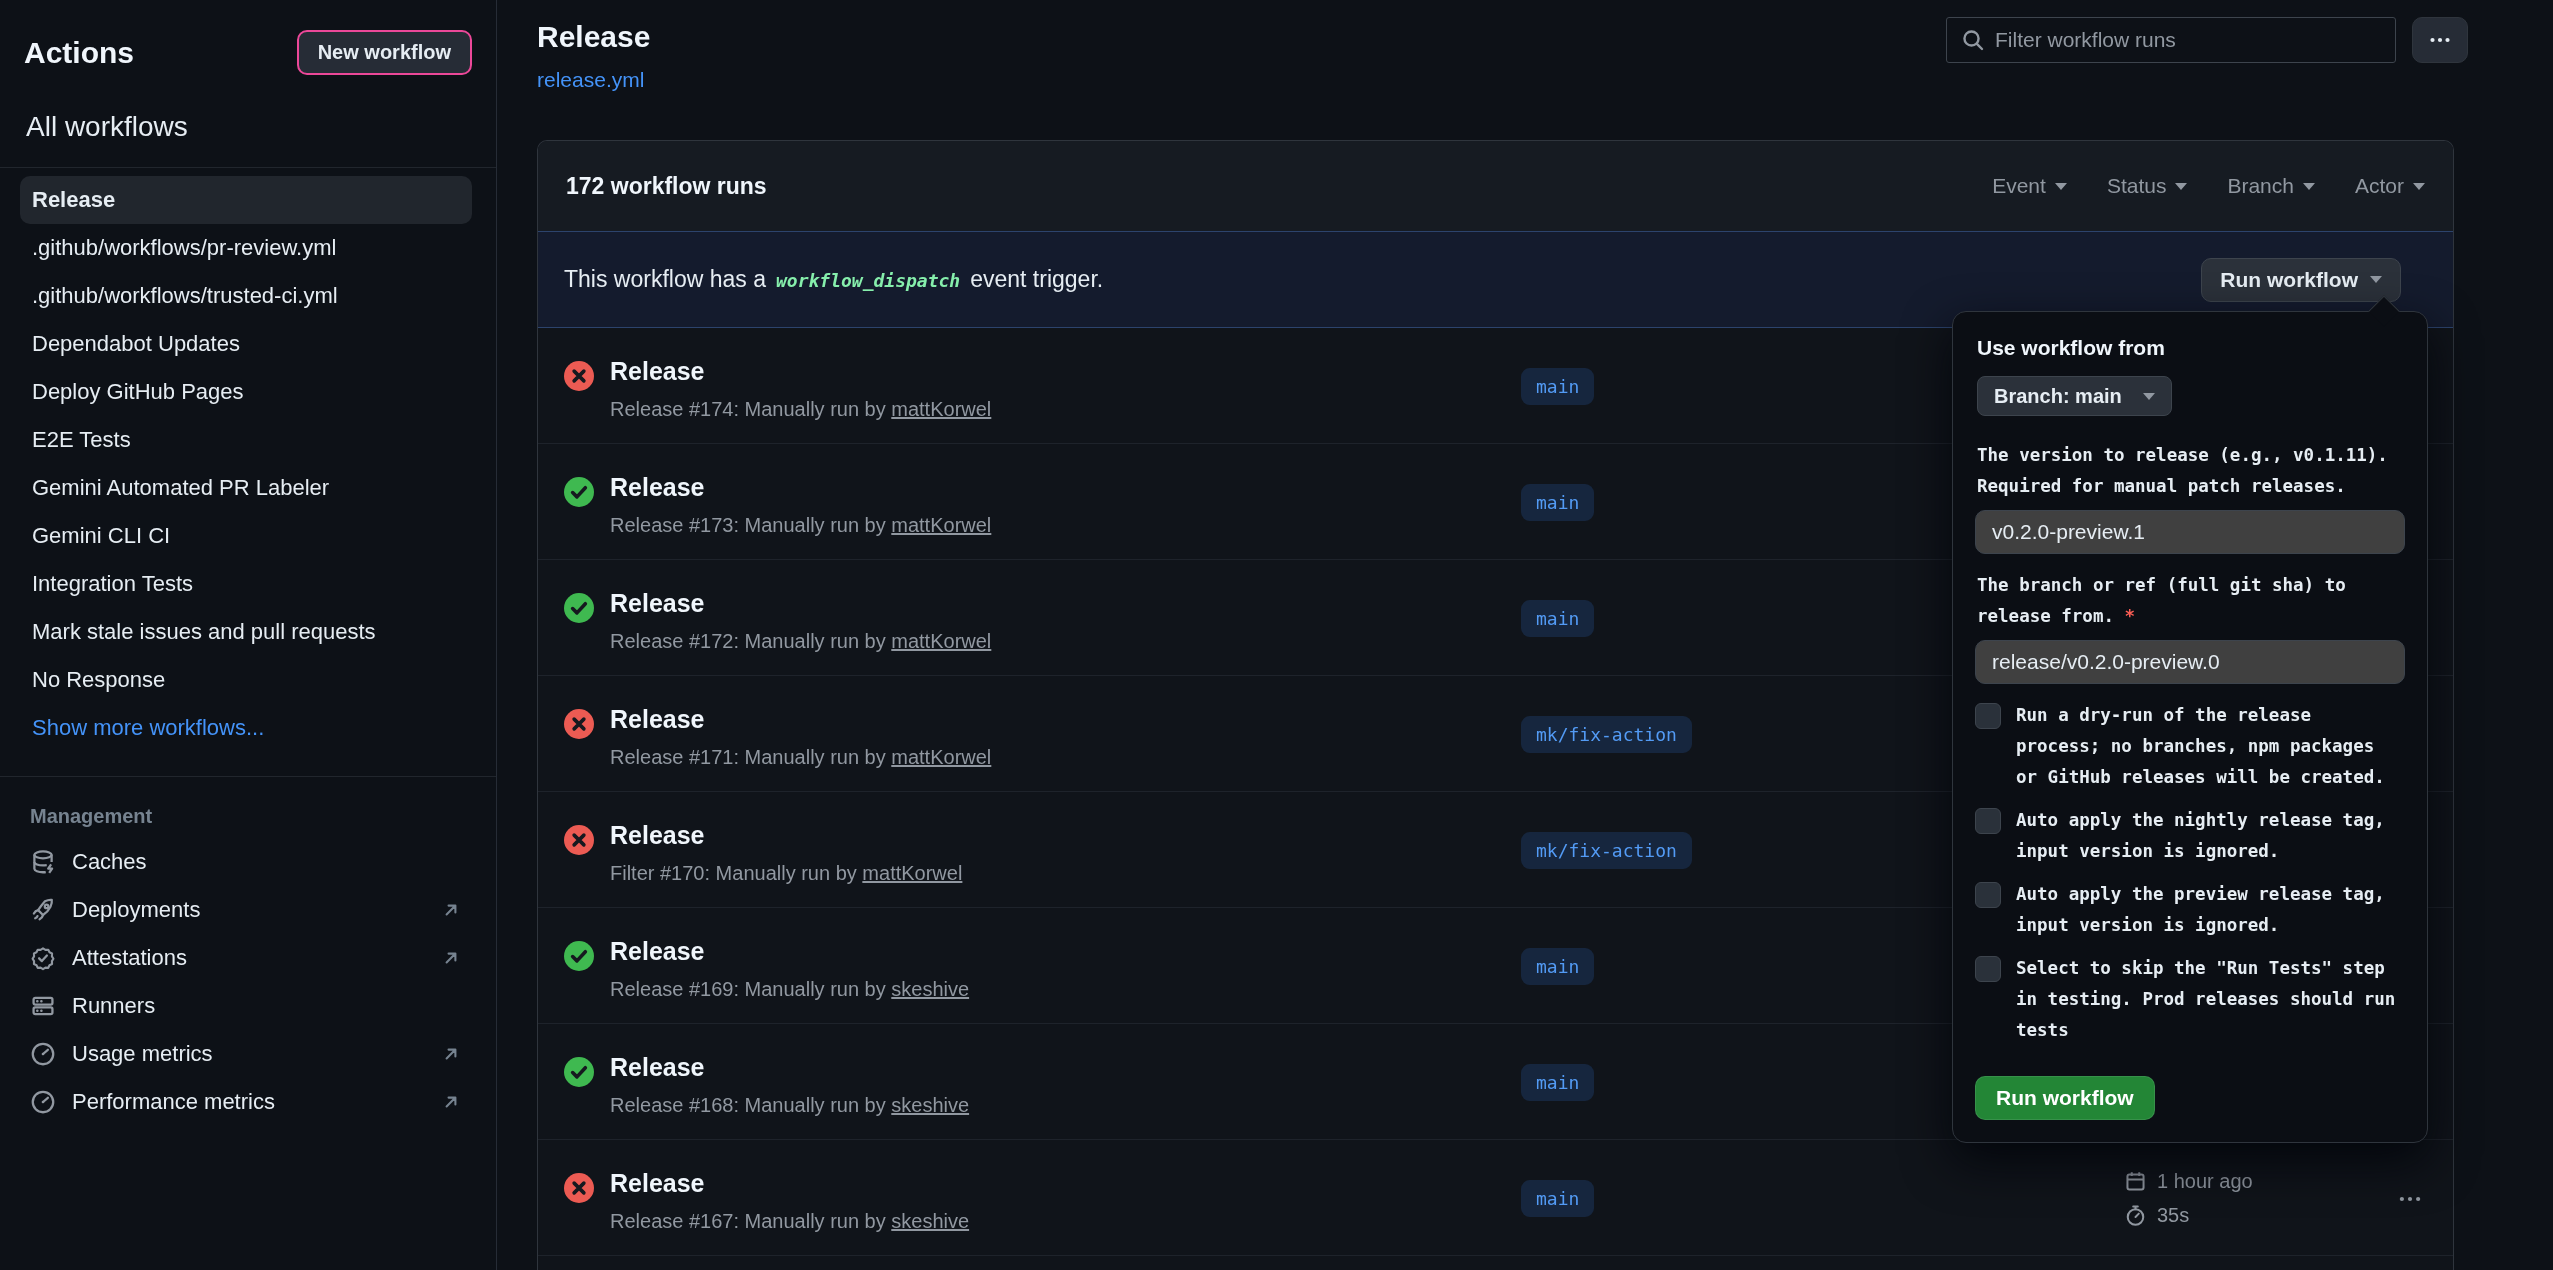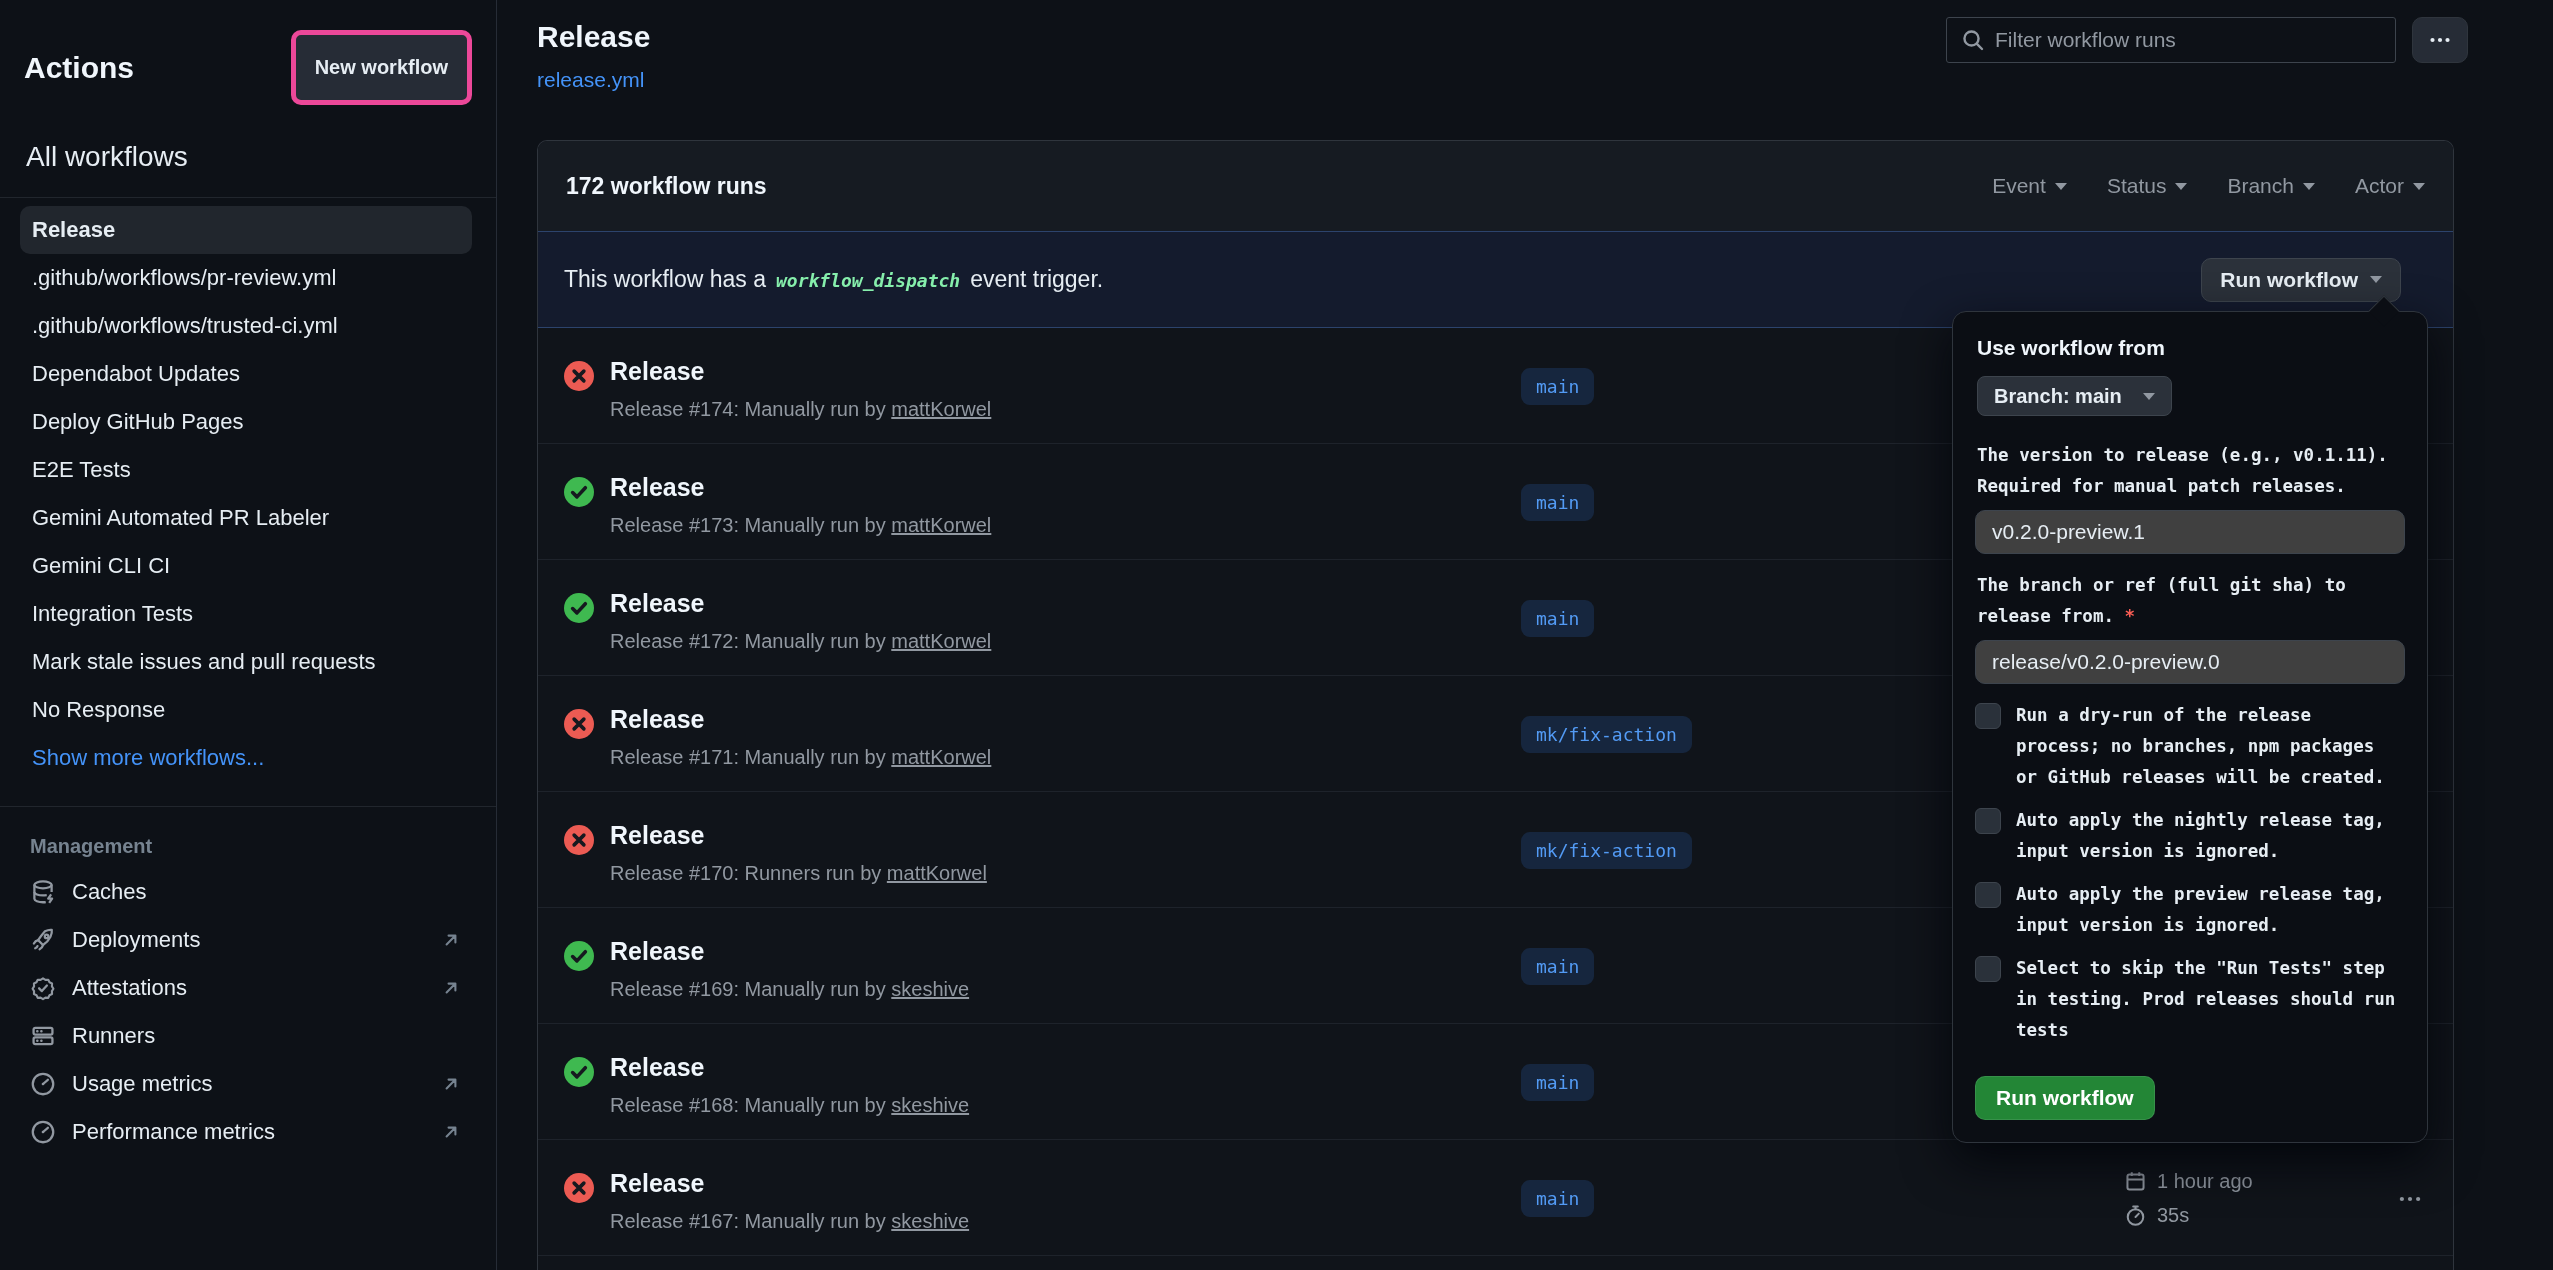--- a/index.html
+++ b/index.html
@@ -13,22 +13,22 @@
   .mono { font-family:"DejaVu Sans Mono", monospace; }
 
   
   .sidebar {
     position:absolute; left:0; top:0; width:497px; height:1270px;
     border-right:1px solid #262c36; background:#0d1117; padding-top:24px;
   }
   .sb-head { display:flex; align-items:center; justify-content:space-between; padding:6px 24px 0 24px; }
   .sb-title { font-size:30px; font-weight:700; color:#f0f6fc; }
   .btn-secondary {
-    background:#262c36; border:5px solid #ec4899; border-radius:10px;
-    color:#e6edf3; font-size:20px; font-weight:600; padding:21px 19px; cursor:pointer;
+    background:#262c36; border:2px solid #ec4899; border-radius:10px;
+    color:#e6edf3; font-size:20px; font-weight:600; padding:9px 19px; cursor:pointer;
     font-family:"Liberation Sans", sans-serif;
   }
   .sb-all { padding:36px 24px 0 26px; font-size:28px; color:#e6edf3; cursor:pointer; }
   .sb-divider { border:none; border-top:1px solid #21262d; margin:24px 0 8px 0; }
   .sb-list { padding:0 24px 0 20px; }
   .sb-item {
     position:relative; height:48px; line-height:48px; font-size:22px; color:#e6edf3;
     padding-left:12px; border-radius:10px; cursor:pointer; white-space:nowrap;
     overflow:hidden; text-overflow:ellipsis;
   }
@@ -363,21 +363,21 @@
     <a class="branch-badge">mk/fix-action</a>
   </div>
   <div class="run-row" data-status="failure">
     <span class="run-status">
         <svg class="icon-fail" viewBox="0 0 16 16">
           <circle cx="8" cy="8" r="8" fill="#ec5b53"></circle>
           <path d="M5.4 5.4l5.2 5.2M10.6 5.4l-5.2 5.2" stroke="#16191f" stroke-width="1.9" stroke-linecap="round"></path>
         </svg>
       </span>
     <a class="run-title">Release</a>
-    <div class="run-sub"><span>Release #170: Runners run by </span><a>mattKorwel</a></div>
+    <div class="run-sub"><span>Filter #170: Manually run by </span><a>mattKorwel</a></div>
     <a class="branch-badge">mk/fix-action</a>
   </div>
   <div class="run-row" data-status="success">
     <span class="run-status">
         <svg class="icon-pass" viewBox="0 0 16 16">
           <circle cx="8" cy="8" r="8" fill="#3fb950"></circle>
           <path d="M4.6 8.3l2.3 2.3 4.5-4.9" stroke="#16191f" stroke-width="1.9" fill="none" stroke-linecap="round" stroke-linejoin="round"></path>
         </svg>
       </span>
     <a class="run-title">Release</a>

